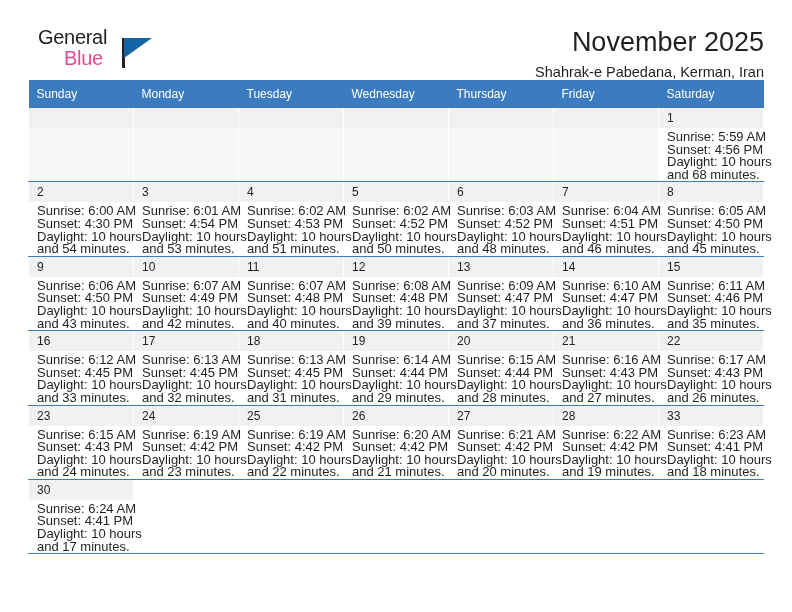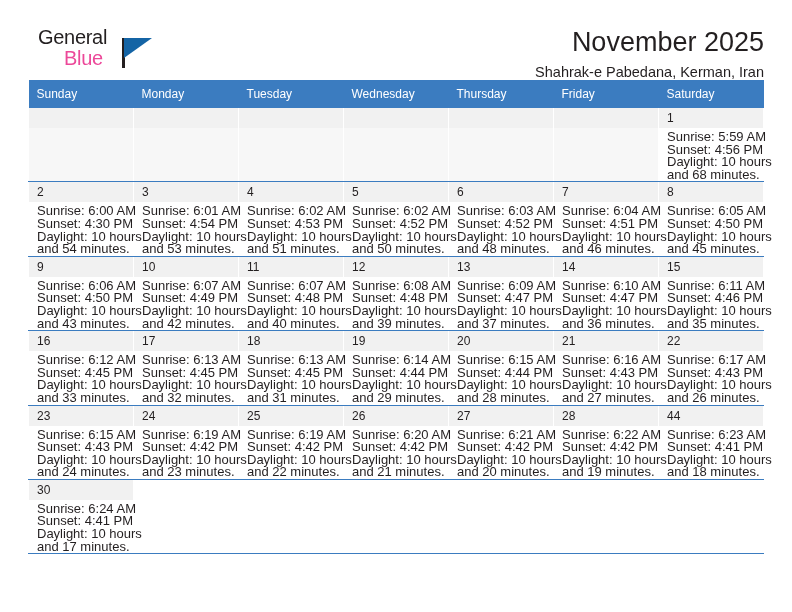--- a/index.html
+++ b/index.html
@@ -526,21 +526,21 @@
               <div class="info">
                 <div>Sunrise: 6:22 AM</div>
                 <div>Sunset: 4:42 PM</div>
                 <div>Daylight: 10 hours</div>
                 <div>and 19 minutes.</div>
               </div>
             </div>
           </td>
           <td>
             <div class="cell">
-              <div class="daynum">44</div>
+              <div class="daynum">33</div>
               <div class="info">
                 <div>Sunrise: 6:23 AM</div>
                 <div>Sunset: 4:41 PM</div>
                 <div>Daylight: 10 hours</div>
                 <div>and 18 minutes.</div>
               </div>
             </div>
           </td>
         </tr>
         <tr class="week-row">

